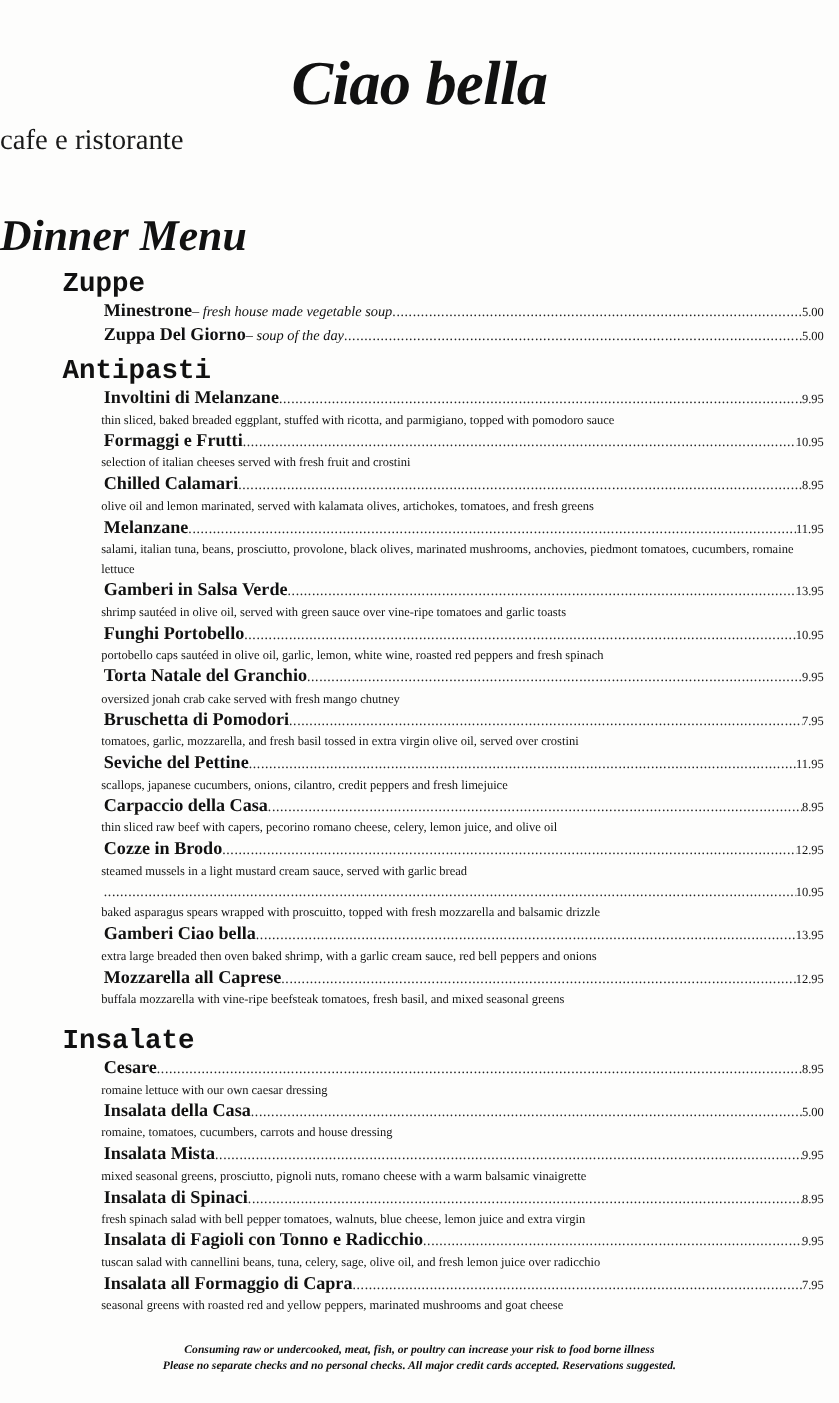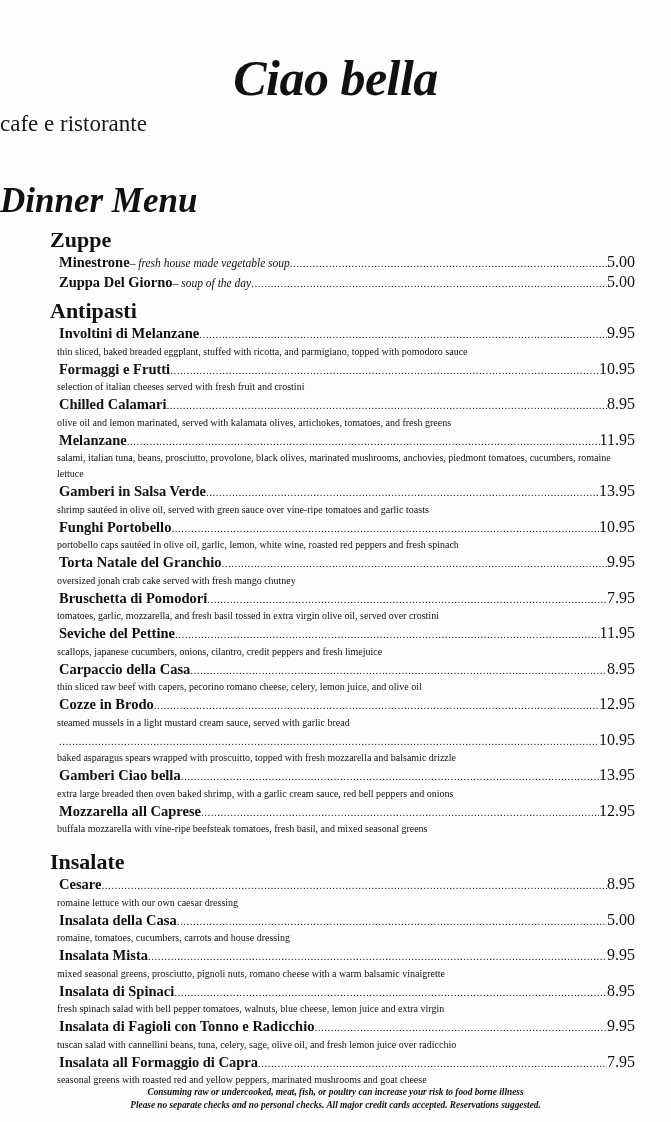--- a/index.html
+++ b/index.html
@@ -3,56 +3,56 @@
   <meta charset="utf-8">
   <style>
     html, body { margin: 0; padding: 0; }
     body {
       width: 671px; height: 1122px; overflow: hidden;
       background: #fdfdfc;
       font-family: "Liberation Serif", "DejaVu Serif", serif;
       color: #111;
       position: relative;
     }
-    .page { position: absolute; left: 0; top: 12px; width: 671px; height: 832px; }
+    .page { position: absolute; left: 0; top: 0; width: 671px; height: 832px; }
     .brand {
       position: absolute; left: 0; width: 671px; top: 36px;
       text-align: center; font-style: italic; font-weight: bold;
       font-size: 50px; letter-spacing: -0.5px; line-height: 60px;
     }
     .tagline {
       position: absolute; left: 0; width: 671px; top: 98px;
       font-size: 23px; line-height: 28px; color: #1a1a1a;
     }
     .menu-title {
       position: absolute; left: 0; width: 671px; top: 168px;
       font-style: italic; font-weight: bold;
       font-size: 35px; line-height: 42px;
     }
     .content { position: absolute; left: 50px; top: 215px; width: 600px; }
     .section-heading {
-      font-weight: bold; font-size: 22px; line-height: 26px; margin: 0;
+      font-weight: bold; font-size: 22px; line-height: 26px; margin: 0; font-family: Liberation Mono, monospace;
     }
     .section { margin-bottom: 6px; }
     .section.gap { margin-top: 12px; }
-    .item { margin-left: 9px; width: 576px; }
+    .item { margin-left: 33px; width: 576px; }
     .row {
       display: flex; align-items: baseline; white-space: nowrap;
       font-size: 14px; line-height: 17.5px; overflow: hidden;
     }
     .name { font-weight: bold; font-size: 14.5px; flex: none; }
     .inline-desc { font-style: italic; font-size: 11.5px; flex: none; }
     .dots {
       flex: 1 1 auto; overflow: hidden; min-width: 10px;
       font-size: 11px; letter-spacing: 0.5px; color: #222;
     }
     .dots::before {
       content: "....................................................................................................................................................................................................................................";
     }
-    .price { flex: none; font-size: 16px; text-align: right; }
+    .price { flex: none; font-size: 10px; text-align: right; }
     .desc {
       font-size: 10px; line-height: 16px;
       margin-left: -2px; white-space: normal;
     }
     .footer {
       position: absolute; left: 0; width: 671px; top: 1074px;
       text-align: center; font-style: italic; font-weight: bold;
       font-size: 9.3px; line-height: 13px;
     }
   </style>

